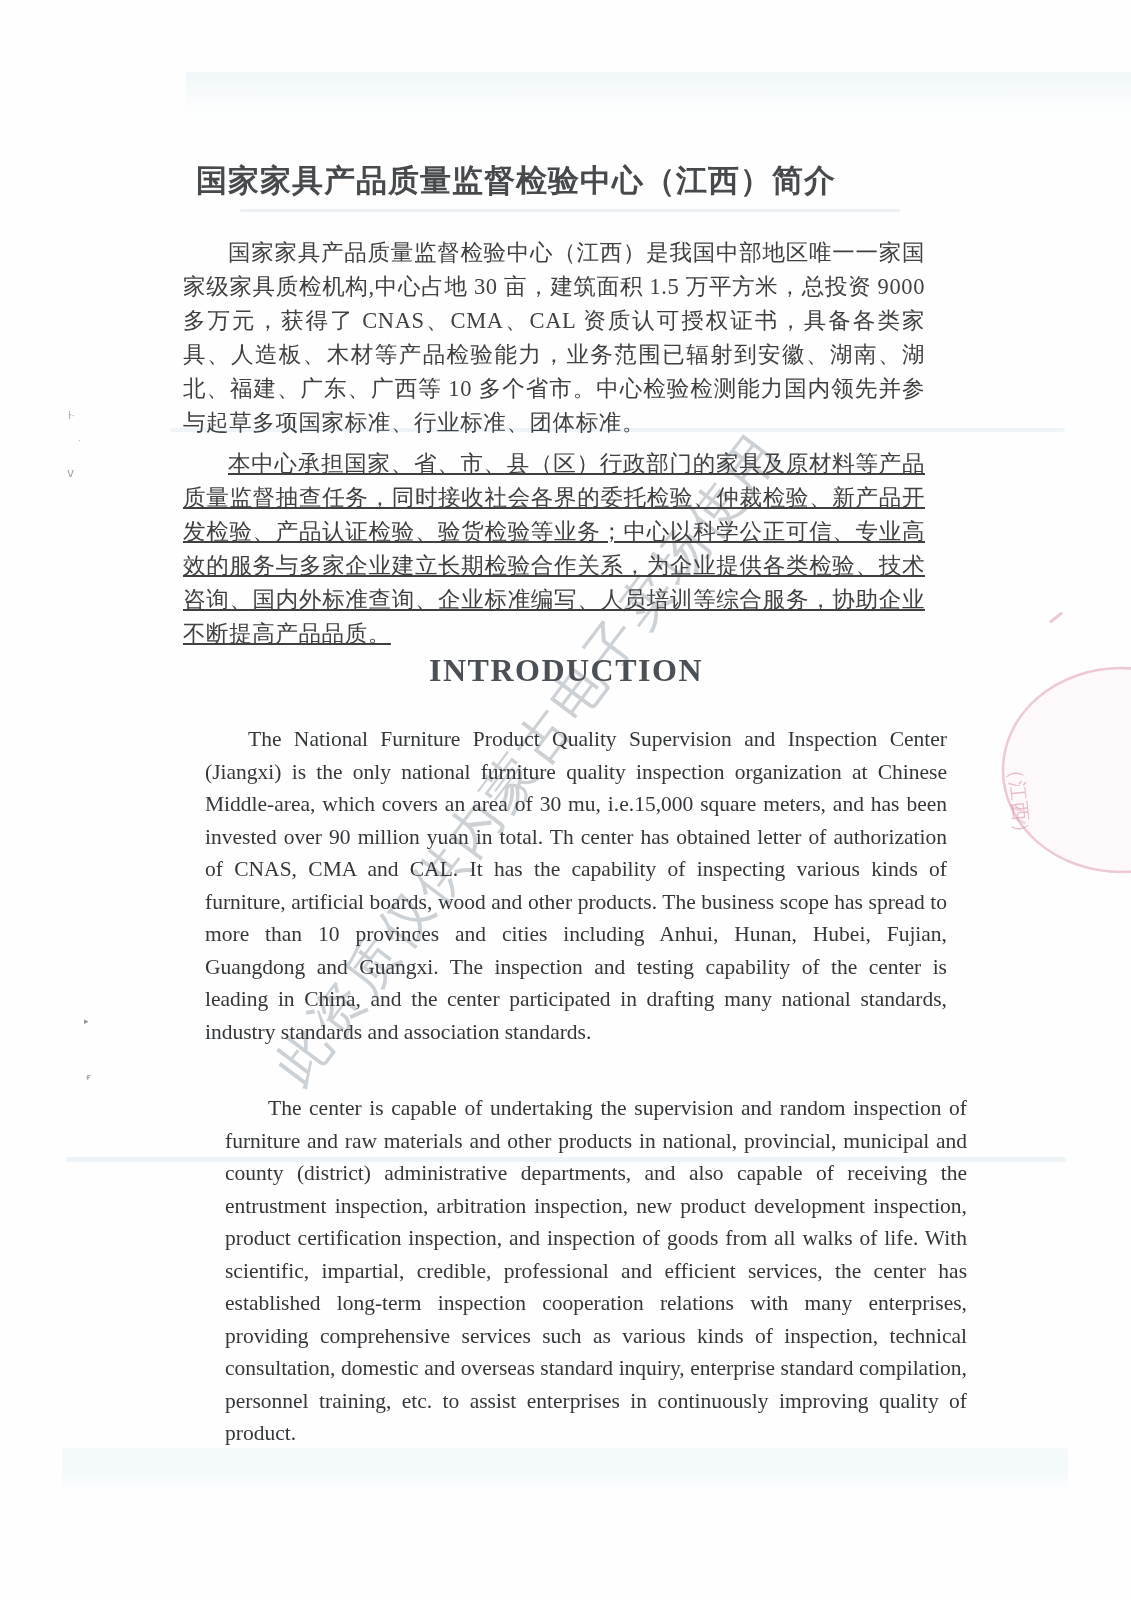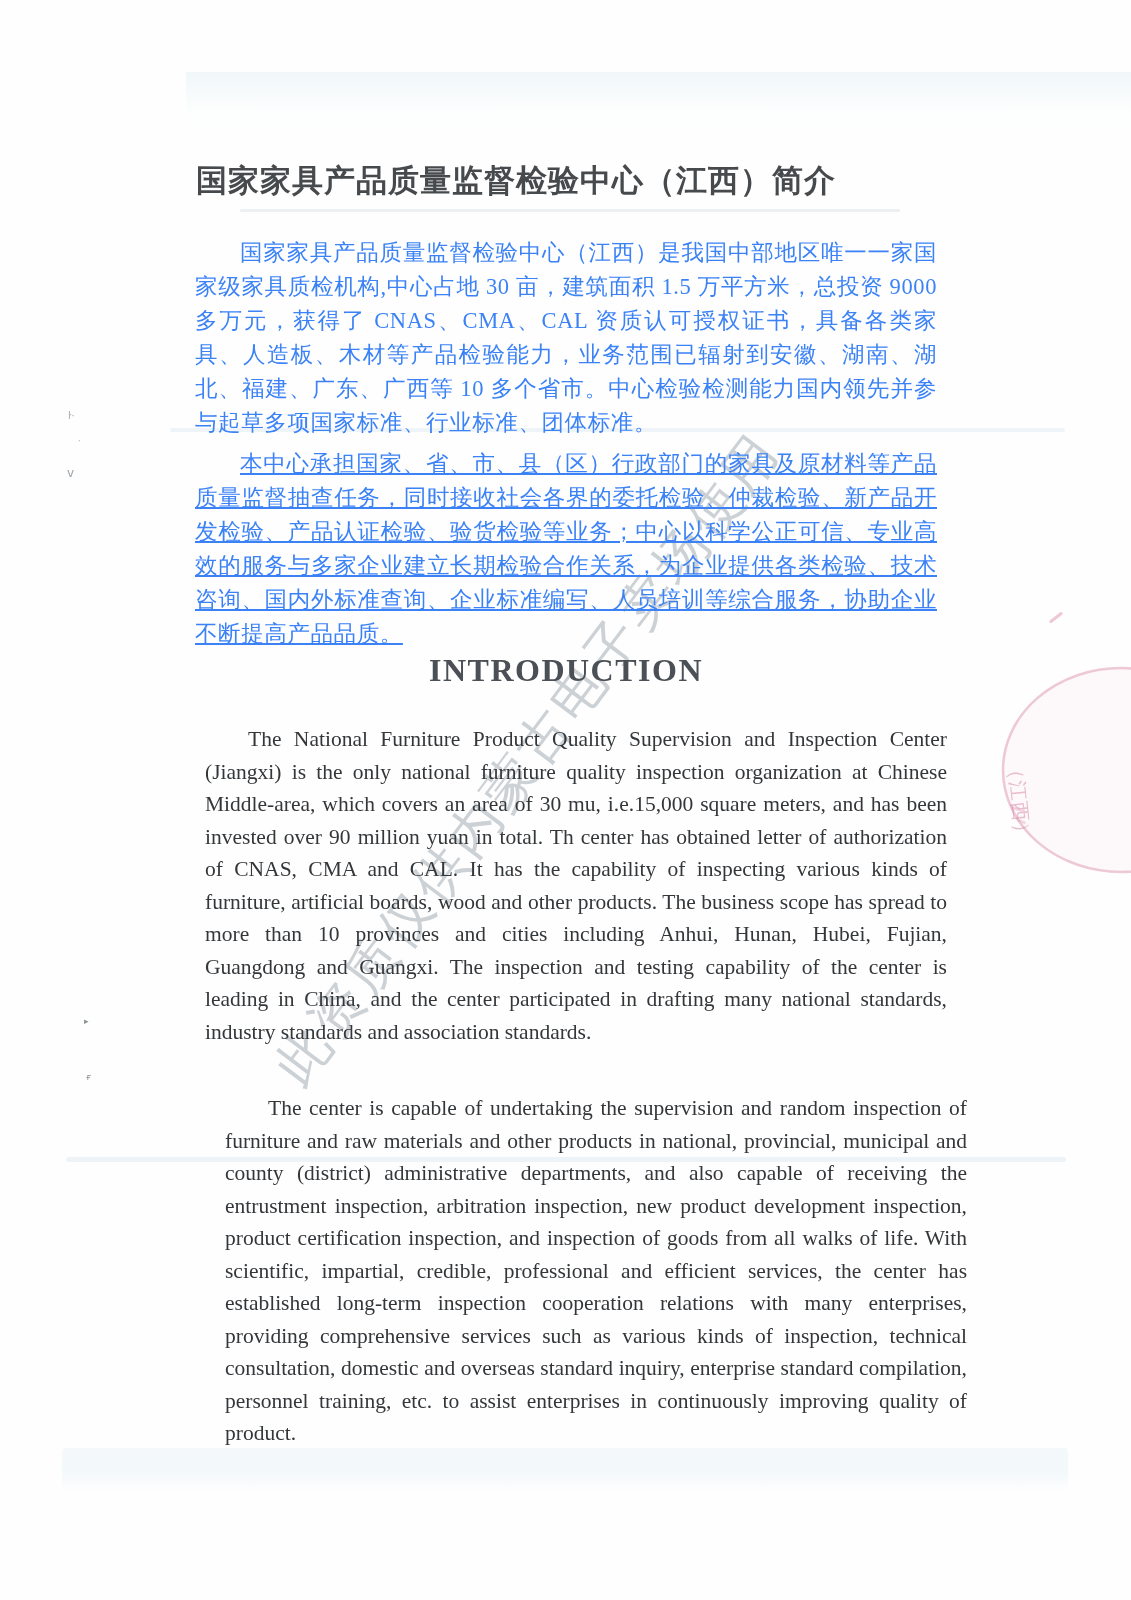--- a/index.html
+++ b/index.html
@@ -42,27 +42,27 @@
     left: 196px; top: 160px; width: 740px;
     text-align: left;
     font-family: "DejaVu Sans", "Liberation Sans", sans-serif;
     font-weight: bold;
     font-size: 31px;
     letter-spacing: 1px;
     color: #474a4d;
   }
   .cn-para {
     position: absolute;
-    left: 195px; width: 742px;
+    left: 183px; width: 742px;
     font-size: 22.5px;
     line-height: 34px;
     letter-spacing: 0.6px;
     text-align: justify;
     text-indent: 2em;
-    color: #3b82f6;
+    color: #404040;
   }
   .cn-para.p1 { top: 236px; }
   .cn-para.p2 { top: 447px; text-decoration: underline; }
   .en-heading {
     position: absolute;
     left: 196px; top: 652px; width: 740px;
     text-align: center;
     font-weight: bold;
     font-size: 32px;
     letter-spacing: 1.5px;

